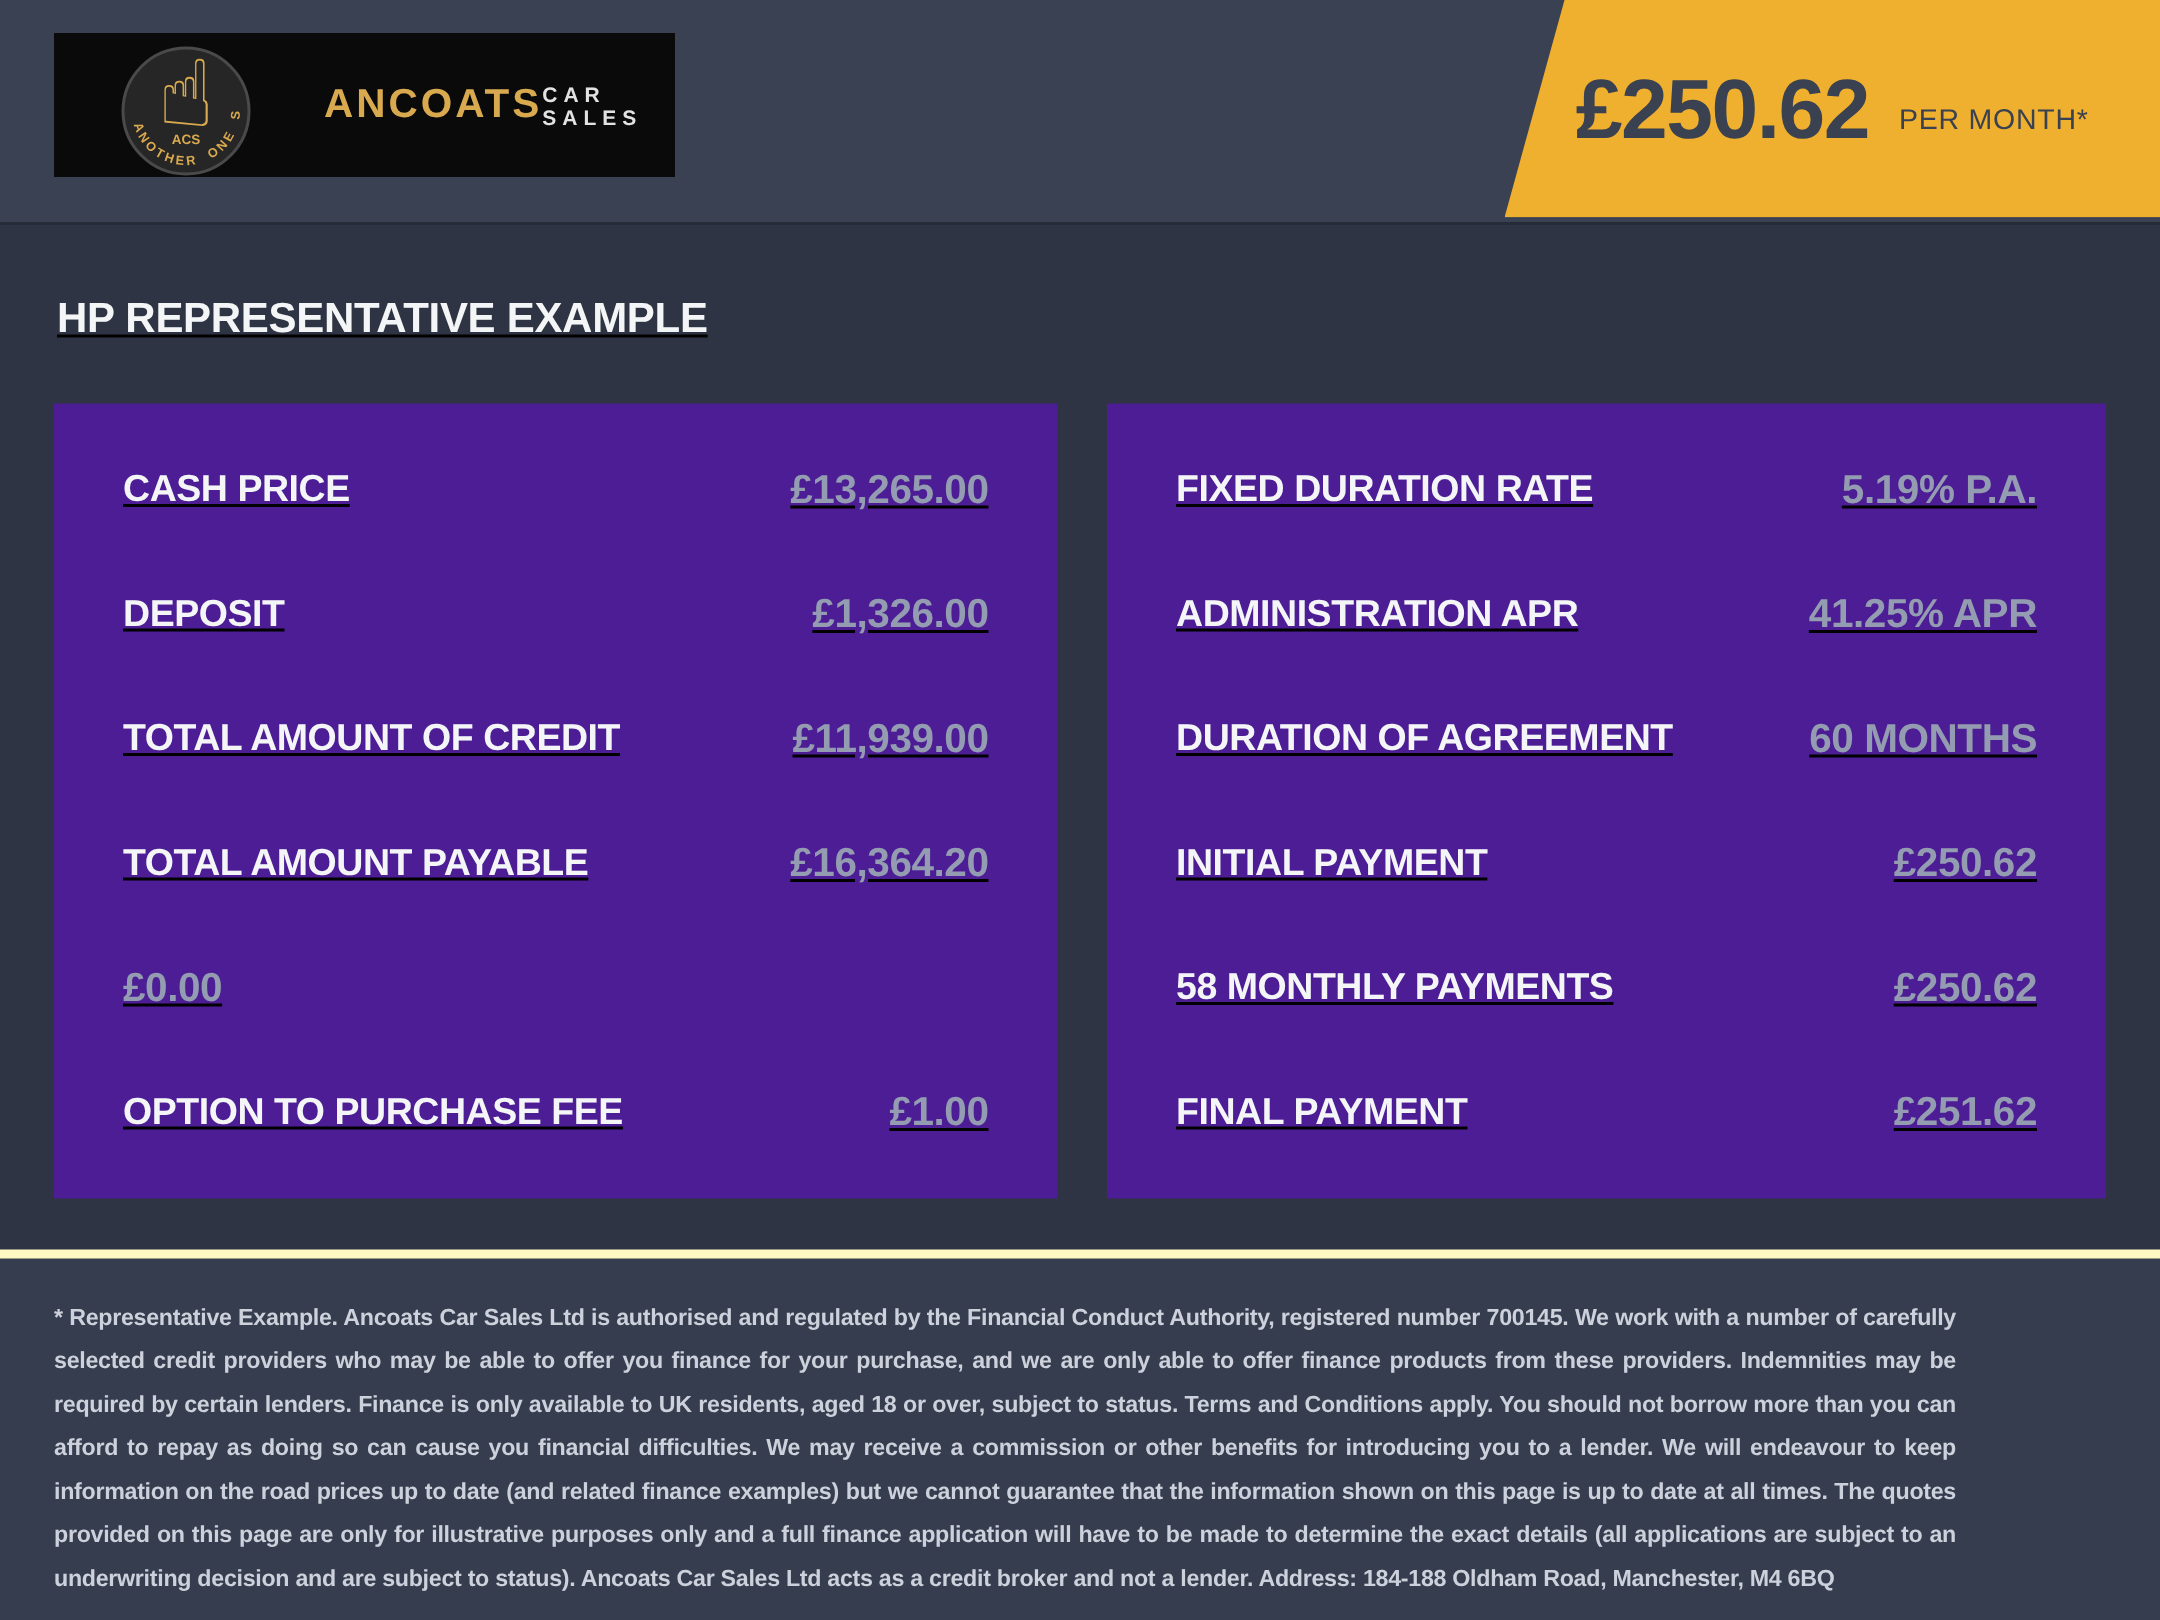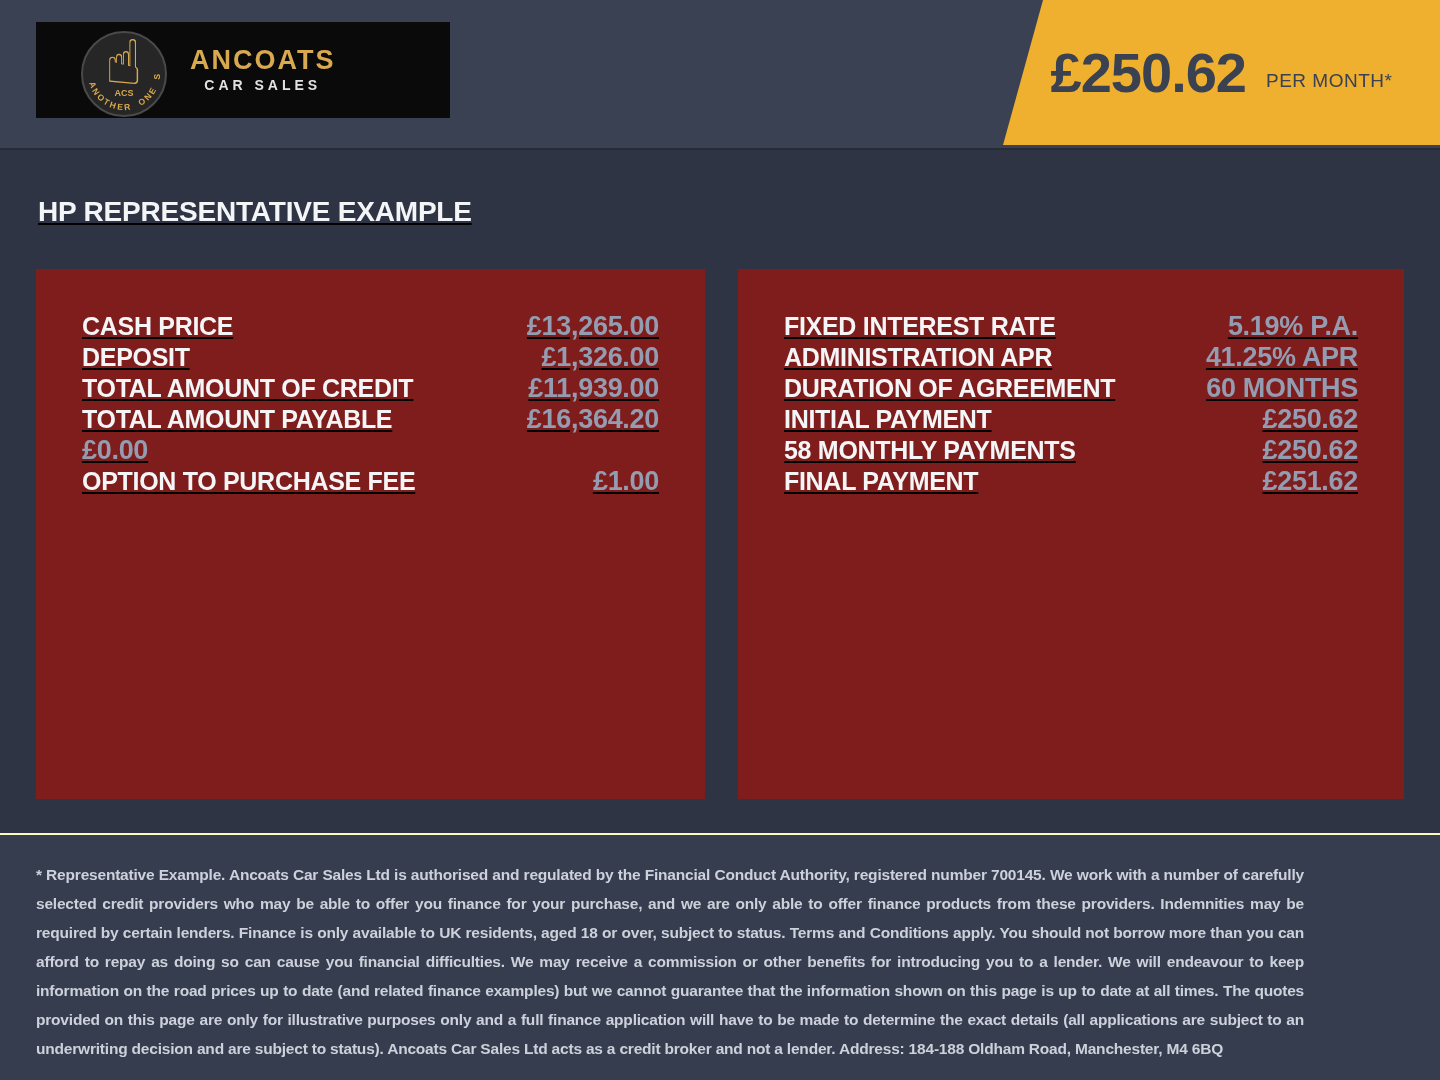--- a/index.html
+++ b/index.html
@@ -14,21 +14,21 @@
   
   .header {
     position:relative; height:150px; background:#3a4153;
     border-bottom:2px solid #262b38; flex:0 0 auto;
   }
   .logo-box {
     position:absolute; left:36px; top:22px; width:414px; height:96px;
     background:#0a0a0a; display:flex; align-items:center; padding-left:112px;
   }
   .logo-badge { position:absolute; left:36px; top:-4px; width:104px; height:104px; overflow:visible; }
-  .logo-text { display:flex; flex-direction:column; align-items:center; line-height:1.1; margin-left:42px; }
+  .logo-text { display:flex; flex-direction:row; align-items:center; line-height:1.1; margin-left:68px; }
   .logo-brand {
     color:#d9a94f; font-size:27px; font-weight:bold; letter-spacing:2px;
   }
   .logo-sub {
     color:#e2e2e2; font-size:14px; font-weight:bold; letter-spacing:4px; margin-top:2px;
   }
   .price-banner {
     position:absolute; top:0; right:0; width:437px; height:145px;
     background:#efaf2f;
     clip-path:polygon(40px 0, 100% 0, 100% 100%, 0 100%);
@@ -46,34 +46,34 @@
   .main { flex:1 1 auto; background:#2e3443; padding:0 36px;text-decoration:underline; }
   .page-title {
     color:#f4f5f7; font-size:28px; font-weight:bold; letter-spacing:-0.2px;
     margin-top:46px; margin-left:2px;
   }
   .panels {
     display:grid; grid-template-columns:669px 666px; column-gap:33px;
     margin-top:41px;
   }
   .panel {
-    height:530px; background:#7f1d1d;
-    padding:42px 46px; display:flex; flex-direction:column; 
+    height:530px; background:#4c1d95;
+    padding:42px 46px; display:flex; flex-direction:column; justify-content:space-between;
   }
   .row { display:flex; justify-content:space-between; align-items:center; }
   .row-label {
     color:#f4f5f7; font-size:25px; font-weight:bold; letter-spacing:-0.3px; white-space:nowrap;
   }
   .row-value {
     color:#939cb0; font-size:27px; font-weight:bold; letter-spacing:-0.3px; white-space:nowrap; text-align:right;
   }
 
   
   .footer {
-    flex:0 0 auto; height:247px; background:#363d4e; border-top:2px solid #fef9c3;
+    flex:0 0 auto; height:247px; background:#363d4e; border-top:6px solid #fef9c3;
     padding:25px 19px 0 36px;
   }
   .footer p {
     color:#ccd1db; font-size:15.5px; font-weight:bold; letter-spacing:-0.2px;
     line-height:29px; max-width:1268px; text-align:justify; text-align-last:left;
   }
 </style>
 </head>
 <body>
 
@@ -128,21 +128,21 @@
           <span class="row-value">£0.00</span>
         </div>
         <div class="row">
           <span class="row-label">OPTION TO PURCHASE FEE</span>
           <span class="row-value">£1.00</span>
         </div>
       </section>
 
       <section class="panel">
         <div class="row">
-          <span class="row-label">FIXED INTEREST RATE</span>
+          <span class="row-label">FIXED DURATION RATE</span>
           <span class="row-value">5.19% P.A.</span>
         </div>
         <div class="row">
           <span class="row-label">ADMINISTRATION APR</span>
           <span class="row-value">41.25% APR</span>
         </div>
         <div class="row">
           <span class="row-label">DURATION OF AGREEMENT</span>
           <span class="row-value">60 MONTHS</span>
         </div>

